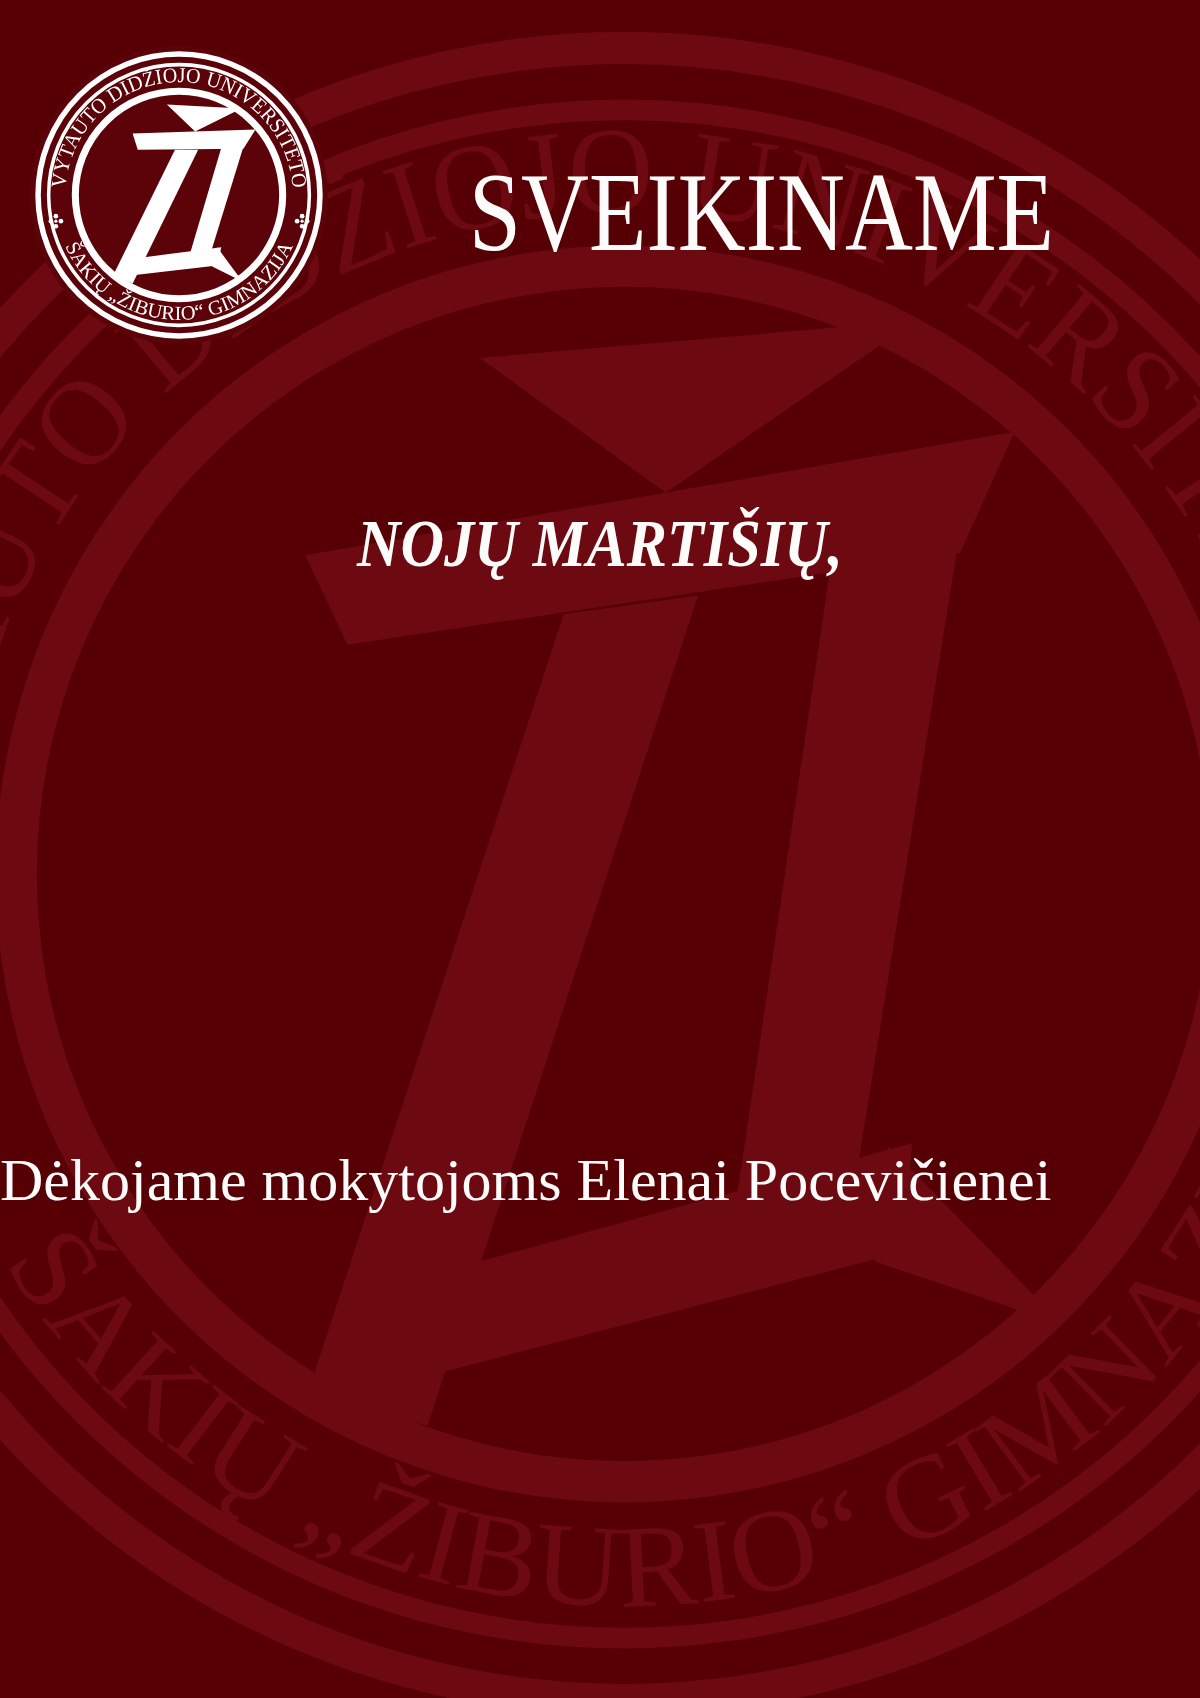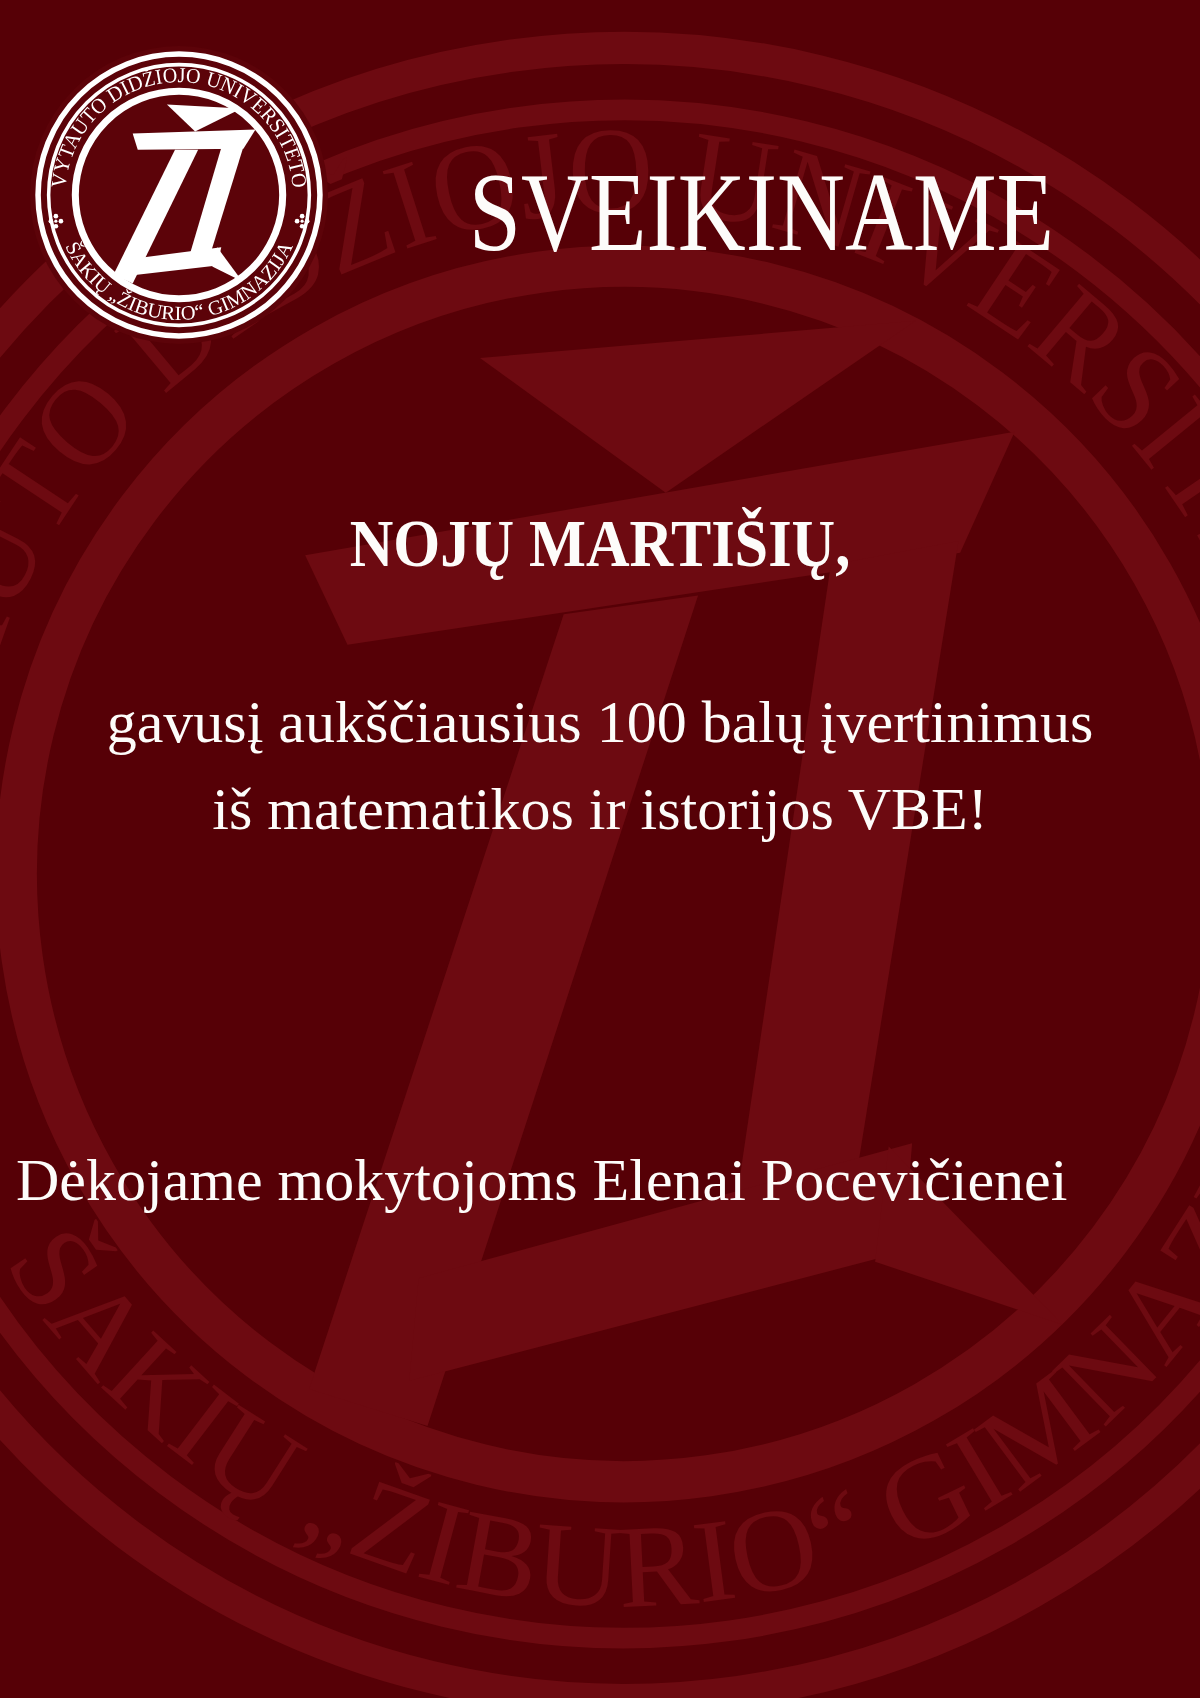--- a/index.html
+++ b/index.html
@@ -40,32 +40,32 @@
     position:absolute;left:300px;top:140px;width:890px;
     margin:16px;
     font-size:112px;line-height:112px;font-weight:400;
     text-align:center;white-space:nowrap;
   }
   .squeeze{display:inline-block;transform-origin:50% 50%;}
   .title .squeeze{transform:scaleX(.84);}
   .name-line{
     position:absolute;left:0;top:505px;width:1200px;
     font-size:67px;line-height:76px;font-weight:700;
-    text-align:center;white-space:nowrap;
+    text-align:center;white-space:nowrap;font-style:italic;
   }
   .name-line .squeeze{transform:scaleX(.9);}
   .achievement{
     position:absolute;left:0;top:679px;width:1200px;
     font-size:60px;line-height:87px;
     text-align:center;white-space:nowrap;
   }
   .thanks{
     position:absolute;left:0;top:1138px;width:1004px;
     font-size:60px;line-height:84px;
-    text-align:right;white-space:nowrap;padding-left:16px;
+    text-align:right;white-space:nowrap;
   }
 </style>
 </head>
 <body>
 
 <div class="poster">
 
   <svg class="watermark" viewBox="0 0 300 300" aria-hidden="true">
     <g fill="none" stroke="currentColor">
       <circle cx="150" cy="150" r="140" stroke-width="5.5"></circle>
@@ -140,22 +140,18 @@
       <polygon points="192,103 214,102 181,209 161,208"></polygon>
       <polygon points="106,213 192,202 188,220 102,230"></polygon>
       <polygon points="188,202 213,236 183,221"></polygon>
     </g>
   </svg>
 
   <h1 class="title"><span class="squeeze">SVEIKINAME</span></h1>
 
   <div class="name-line"><span class="squeeze">NOJŲ MARTIŠIŲ,</span></div>
 
-  <div class="achievement">
-    <div>gavusį aukščiausius 100 balų įvertinimus</div>
-    <div>iš matematikos ir istorijos VBE!</div>
-  </div>
 
   <div class="thanks">
     <div>Dėkojame mokytojoms Elenai Pocevičienei</div>
   </div>
 
 </div>
 
 </body></html>

